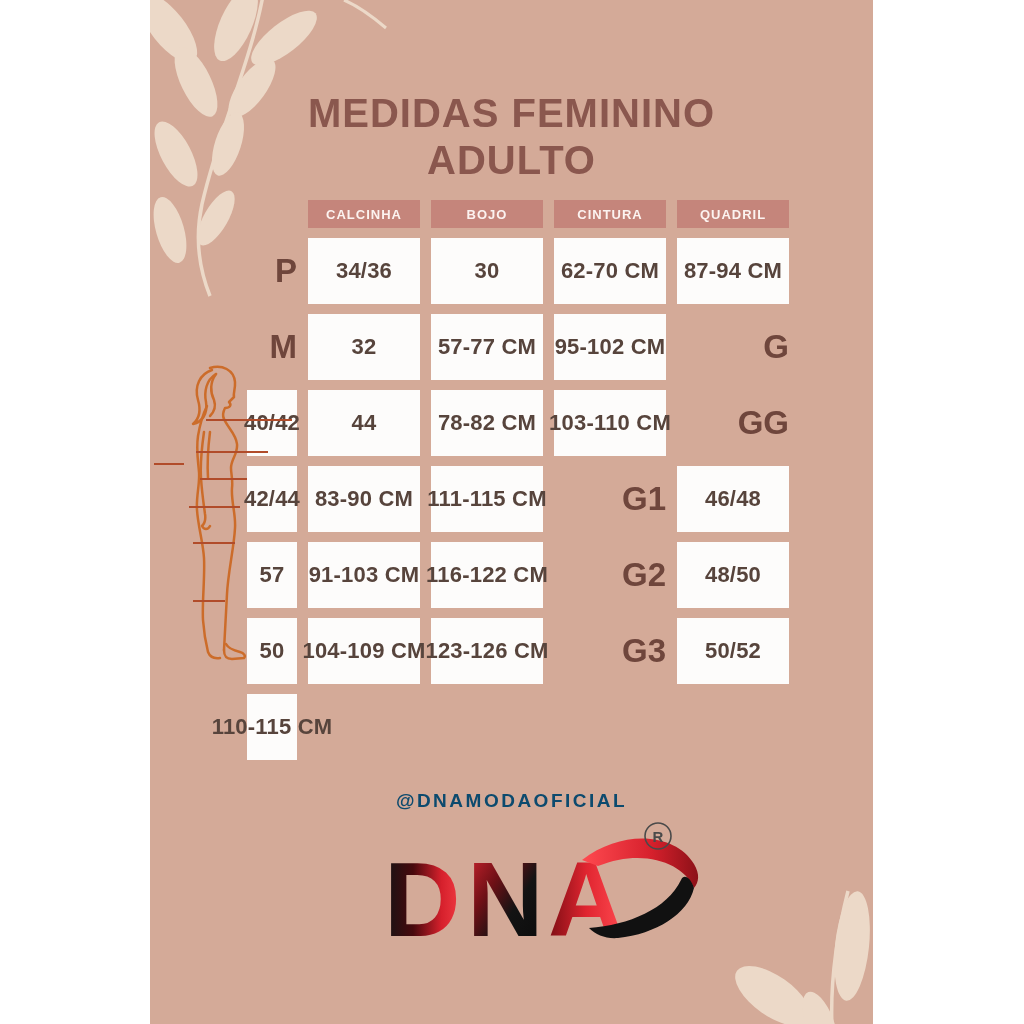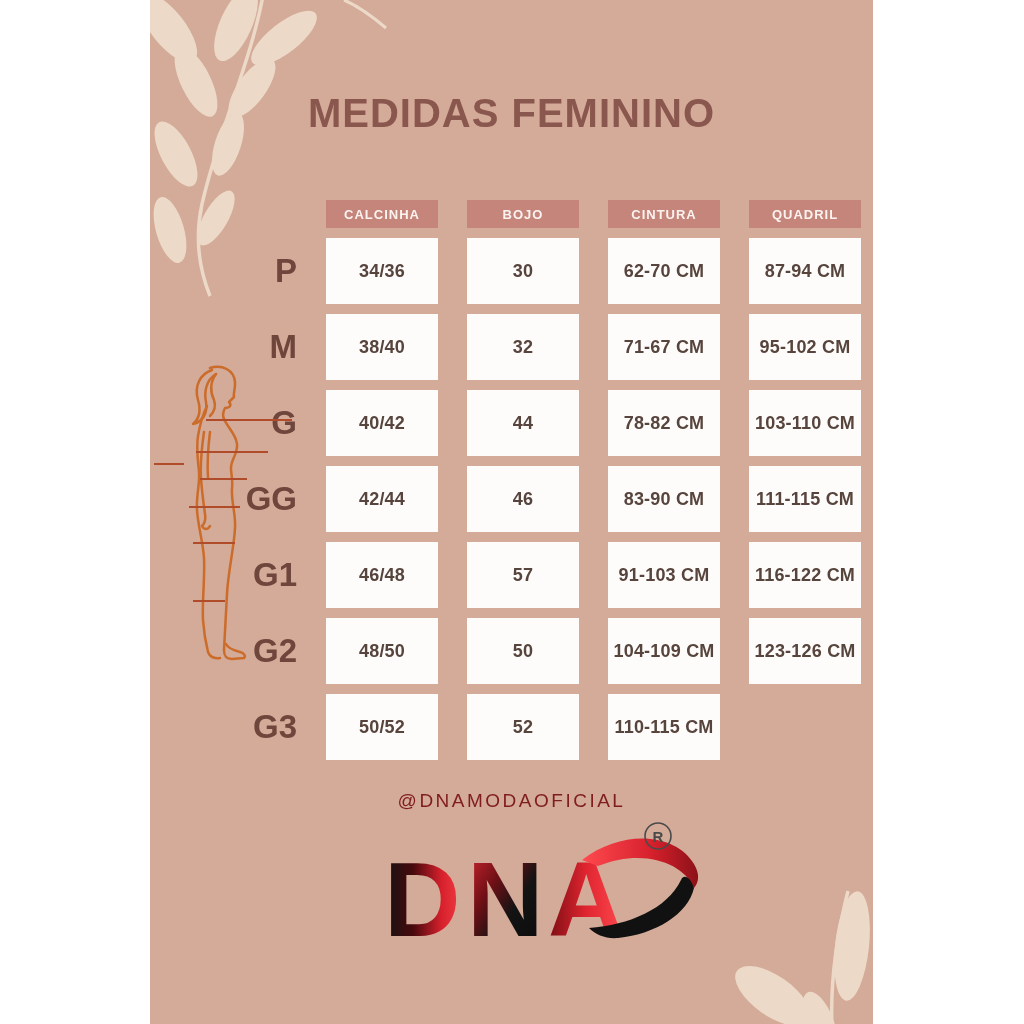--- a/index.html
+++ b/index.html
@@ -9,41 +9,41 @@
 
   .leaf-top{position:absolute;left:-2px;top:-2px;}
   .leaf-bottom{position:absolute;right:-2px;bottom:-2px;}
 
   .title{position:absolute;top:90px;left:0;width:100%;text-align:center;
          color:#8a574e;font-weight:bold;font-size:40px;line-height:47px;letter-spacing:1px;}
 
   #size-grid{position:absolute;left:97px;top:200px;display:grid;
              grid-template-columns:50px repeat(4,112px);
              grid-template-rows:28px repeat(7,66px);
-             gap:10px 29px;}
+             gap:10px 11px;}
   .corner{}
   .col-head{background:#c5857b;color:#fcf3f0;font-size:13px;font-weight:bold;letter-spacing:1px;
             display:flex;align-items:center;justify-content:center;}
   .row-label{color:#6f463c;font-size:33px;font-weight:bold;
              display:flex;align-items:center;justify-content:flex-end;}
-  .cell{background:#fdfcfb;color:#57443c;font-size:18px;font-weight:bold;letter-spacing:.2px;
+  .cell{background:#fdfcfb;color:#57443c;font-size:22px;font-weight:bold;letter-spacing:.2px;
         display:flex;align-items:center;justify-content:center;white-space:nowrap;}
 
   .figure{position:absolute;left:8px;top:362px;}
   .mline{position:absolute;height:2px;background:#b14c2a;}
   .ml1{top:419px;left:56px;width:86px;}
   .ml2{top:451px;left:46px;width:72px;}
   .mlL{top:463px;left:4px;width:30px;}
   .ml3{top:478px;left:50px;width:47px;}
   .ml4{top:506px;left:39px;width:51px;}
   .ml5{top:542px;left:43px;width:42px;}
   .ml6{top:600px;left:43px;width:32px;}
 
   .handle{position:absolute;top:790px;left:0;width:100%;text-align:center;
-          color:#7f1d1d;font-size:19px;font-weight:normal;letter-spacing:2.5px;}
+          color:#0c4a6e;font-size:19px;font-weight:bold;letter-spacing:2.5px;}
   .logo{position:absolute;left:232px;top:814px;}
   .logo text.letter{font-family:"Liberation Sans",sans-serif;font-weight:bold;font-size:106px;}
   .logo text.rsym{font-family:"Liberation Sans",sans-serif;font-weight:bold;font-size:15px;fill:#4a4a4a;}
 </style>
 </head>
 <body>
 
 <div class="canvas">
   <div class="poster">
 
@@ -67,61 +67,59 @@
       <g fill="#ecd9c8" stroke="none">
         <path d="M152,182 C150,135 156,92 168,45" fill="none" stroke="#ecd9c8" stroke-width="3.5"></path>
         <ellipse cx="172" cy="100" rx="17" ry="55" transform="rotate(6 172 100)"></ellipse>
         <ellipse cx="93" cy="150" rx="20" ry="44" transform="rotate(-55 93 150)"></ellipse>
         <ellipse cx="140" cy="178" rx="14" ry="34" transform="rotate(-20 140 178)"></ellipse>
       </g>
     </svg>
 
     <div class="title">
       <div>MEDIDAS FEMININO</div>
+      <div>ADULTO</div>
     </div>
 
     <div id="size-grid">
         <div class="corner"></div>
         <div class="col-head">CALCINHA</div>
         <div class="col-head">BOJO</div>
         <div class="col-head">CINTURA</div>
         <div class="col-head">QUADRIL</div>
         <div class="row-label">P</div>
         <div class="cell">34/36</div>
         <div class="cell">30</div>
         <div class="cell">62-70 CM</div>
         <div class="cell">87-94 CM</div>
         <div class="row-label">M</div>
-        <div class="cell">38/40</div>
         <div class="cell">32</div>
-        <div class="cell">71-67 CM</div>
+        <div class="cell">57-77 CM</div>
         <div class="cell">95-102 CM</div>
         <div class="row-label">G</div>
         <div class="cell">40/42</div>
         <div class="cell">44</div>
         <div class="cell">78-82 CM</div>
         <div class="cell">103-110 CM</div>
         <div class="row-label">GG</div>
         <div class="cell">42/44</div>
-        <div class="cell">46</div>
         <div class="cell">83-90 CM</div>
         <div class="cell">111-115 CM</div>
         <div class="row-label">G1</div>
         <div class="cell">46/48</div>
         <div class="cell">57</div>
         <div class="cell">91-103 CM</div>
         <div class="cell">116-122 CM</div>
         <div class="row-label">G2</div>
         <div class="cell">48/50</div>
         <div class="cell">50</div>
         <div class="cell">104-109 CM</div>
         <div class="cell">123-126 CM</div>
         <div class="row-label">G3</div>
         <div class="cell">50/52</div>
-        <div class="cell">52</div>
         <div class="cell">110-115 CM</div>
       </div>
 
     <svg class="figure" width="115" height="310" viewBox="0 0 115 310">
       <g fill="none" stroke="#cc6c2a" stroke-width="2.5" stroke-linecap="round" stroke-linejoin="round">
         <path d="M52,6 C64,2 76,8 77,20 C77.5,27 75,31 76,35 L71,40 C74,43 72,46 67,46 C65,50 64,53 66,57"></path>
         <path d="M54,8 C42,12 36,24 40,38 C43,48 42,56 35,62 C44,60 50,52 48,40 C46,30 48,18 58,12"></path>
         <path d="M58,12 C52,20 52,30 56,38 C58,44 56,50 52,54"></path>
         <path d="M66,57 C70,66 78,72 79,82 C80,92 73,97 73,106 C73,112 75,118 74,126 C73,140 78,152 77,166 C76,186 70,210 69,232 C68,252 67,272 66,288"></path>
         <path d="M49,44 C45,52 42,62 40,74 C38,88 40,98 41,110 C42,122 38,134 39,148 C40,164 45,180 46,196 C47,216 44,240 45,258 C46,272 48,282 50,290 C52,295 56,297 62,296"></path>

